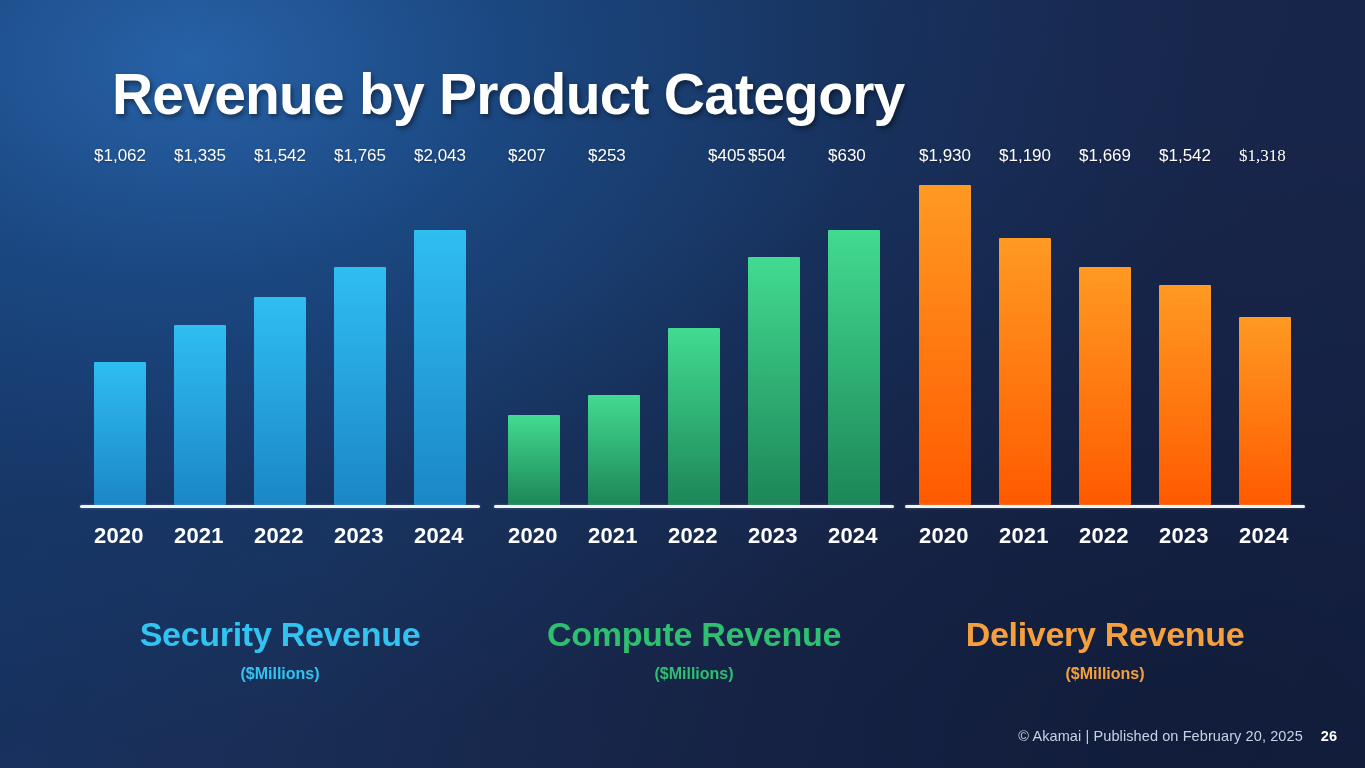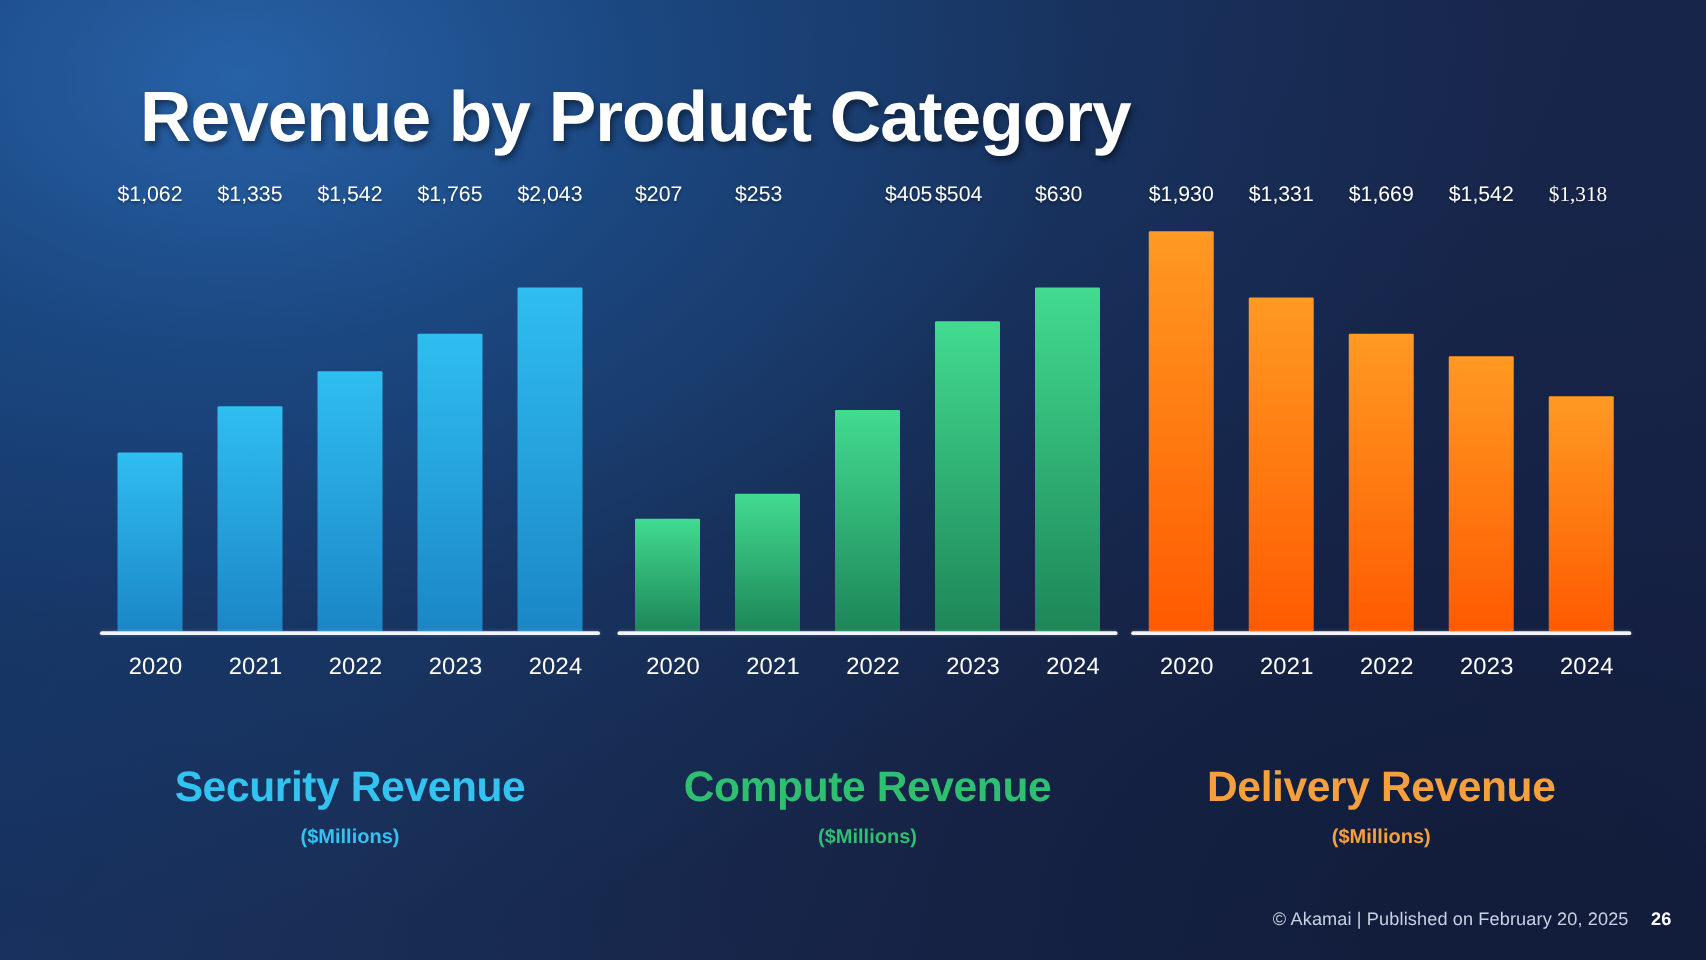--- a/index.html
+++ b/index.html
@@ -103,23 +103,23 @@
     box-shadow:0 0 3px rgba(255,255,255,0.25);
   }
 
   .xlabels {
     display:flex;
     justify-content:space-between;
     margin:15px 14px 0 14px;
   }
   .xlabel {
     width:52px;
-    text-align:right;
-    font-size:19px;
-    font-weight:normal;
+    text-align:left;
+    font-size:22px;
+    font-weight:bold;
     color:#ffffff;
     letter-spacing:0.2px;
   }
 
   .cat-title {
     margin-top:67px;
     text-align:center;
     font-size:34px;
     font-weight:bold;
     letter-spacing:-0.3px;
@@ -245,21 +245,21 @@
   <div class="panel" id="panel-delivery">
     <div class="plot">
       <div class="bars">
           <div class="barwrap">
             <div class="bar" style="height: 320px; background: linear-gradient(rgb(255, 154, 34) 0%, rgb(255, 90, 0) 100%);">
               <div class="bar-value">$1,930</div>
             </div>
           </div>
           <div class="barwrap">
             <div class="bar" style="height: 267px; background: linear-gradient(rgb(255, 154, 34) 0%, rgb(255, 90, 0) 100%);">
-              <div class="bar-value">$1,331</div>
+              <div class="bar-value">$1,190</div>
             </div>
           </div>
           <div class="barwrap">
             <div class="bar" style="height: 238px; background: linear-gradient(rgb(255, 154, 34) 0%, rgb(255, 90, 0) 100%);">
               <div class="bar-value">$1,669</div>
             </div>
           </div>
           <div class="barwrap">
             <div class="bar" style="height: 220px; background: linear-gradient(rgb(255, 154, 34) 0%, rgb(255, 90, 0) 100%);">
               <div class="bar-value">$1,542</div>

